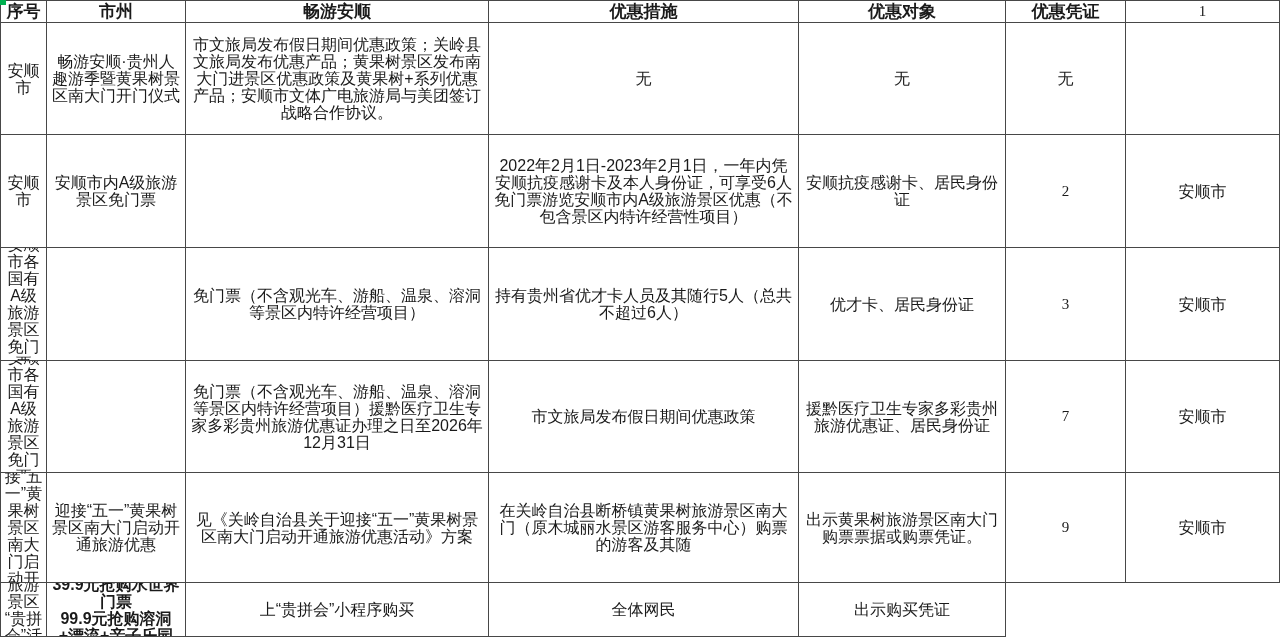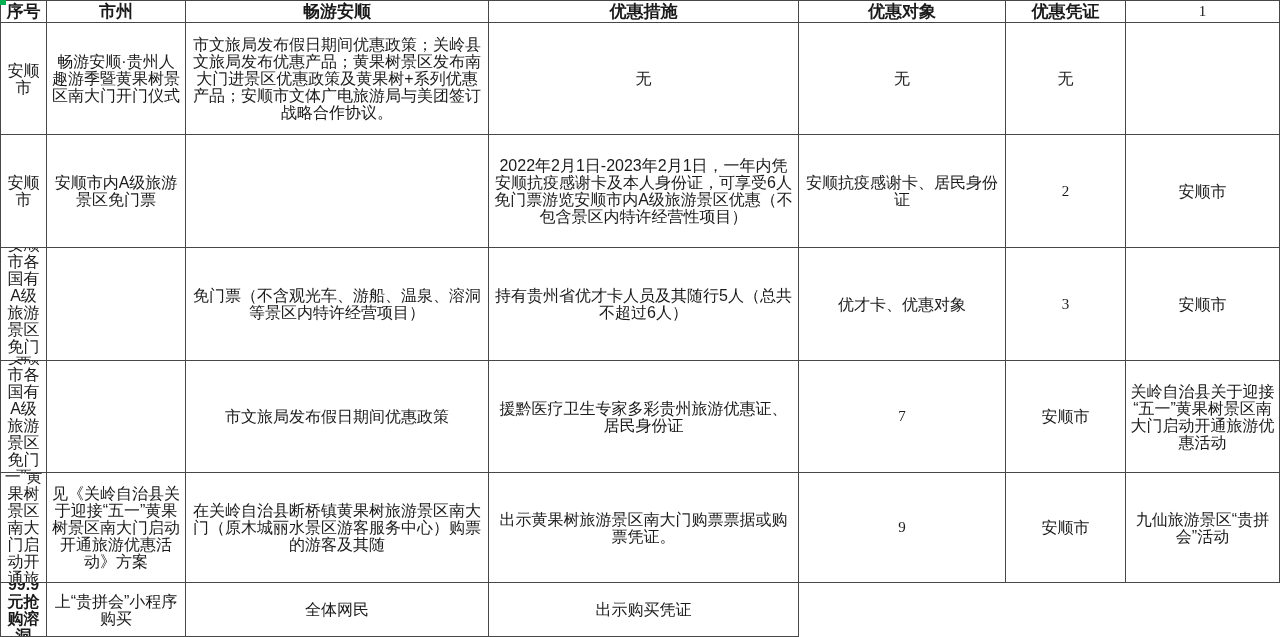--- a/index.html
+++ b/index.html
@@ -77,26 +77,27 @@
     <div class="cell"></div>
     <div class="cell">2022年2月1日-2023年2月1日，一年内凭安顺抗疫感谢卡及本人身份证，可享受6人免门票游览安顺市内A级旅游景区优惠（不包含景区内特许经营性项目）</div>
     <div class="cell">安顺抗疫感谢卡、居民身份证</div>
 
     <div class="cell numcell">2</div>
     <div class="cell">安顺市</div>
     <div class="cell">安顺市各国有A级旅游景区免门票</div>
     <div class="cell"></div>
     <div class="cell">免门票（不含观光车、游船、温泉、溶洞等景区内特许经营项目）</div>
     <div class="cell">持有贵州省优才卡人员及其随行5人（总共不超过6人）</div>
-    <div class="cell">优才卡、优惠对象</div>
+    <div class="cell">优才卡、居民身份证</div>
 
     <div class="cell numcell">3</div>
     <div class="cell">安顺市</div>
     <div class="cell">安顺市各国有A级旅游景区免门票</div>
     <div class="cell"></div>
+    <div class="cell">免门票（不含观光车、游船、温泉、溶洞等景区内特许经营项目）援黔医疗卫生专家多彩贵州旅游优惠证办理之日至2026年12月31日</div>
     <div class="cell">市文旅局发布假日期间优惠政策</div>
     <div class="cell">援黔医疗卫生专家多彩贵州旅游优惠证、居民身份证</div>
 
     <div class="cell numcell">7</div>
     <div class="cell">安顺市</div>
     <div class="cell">关岭自治县关于迎接“五一”黄果树景区南大门启动开通旅游优惠活动</div>
     <div class="cell">迎接“五一”黄果树景区南大门启动开通旅游优惠</div>
     <div class="cell">见《关岭自治县关于迎接“五一”黄果树景区南大门启动开通旅游优惠活动》方案</div>
     <div class="cell">在关岭自治县断桥镇黄果树旅游景区南大门（原木城丽水景区游客服务中心）购票的游客及其随</div>
     <div class="cell">出示黄果树旅游景区南大门购票票据或购票凭证。</div>

